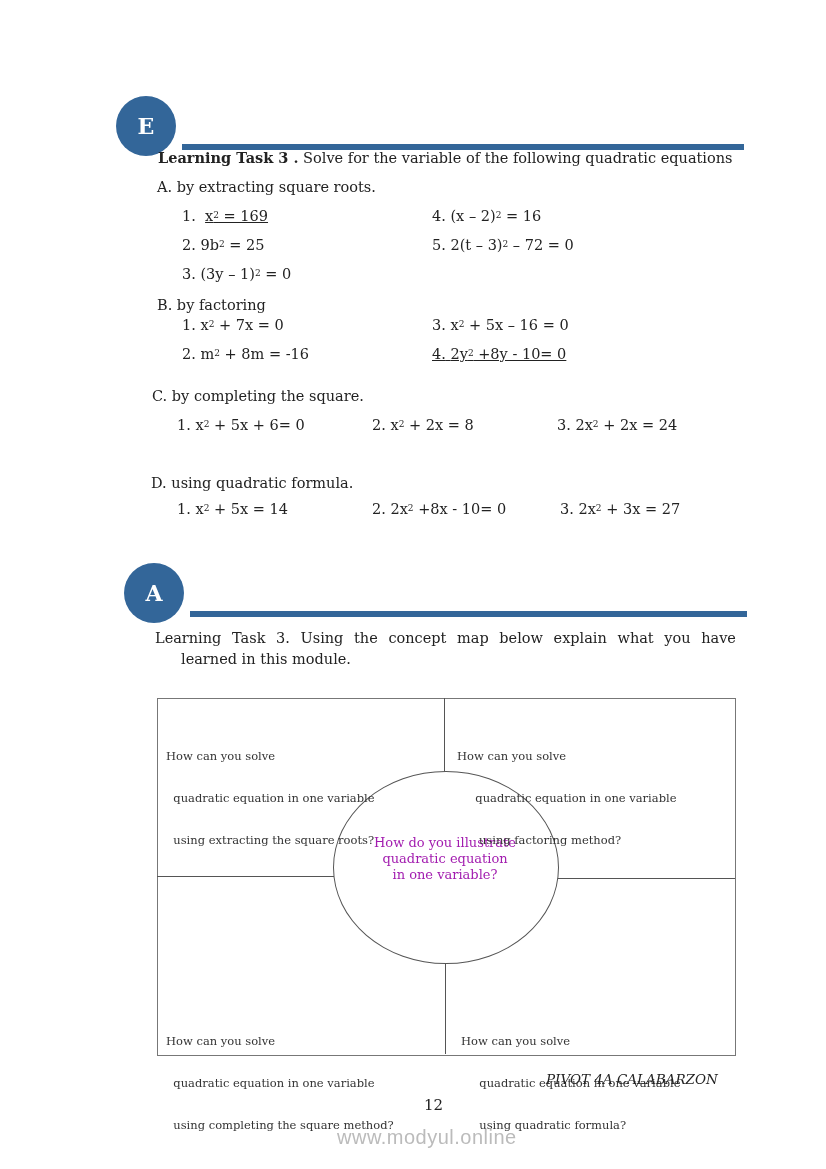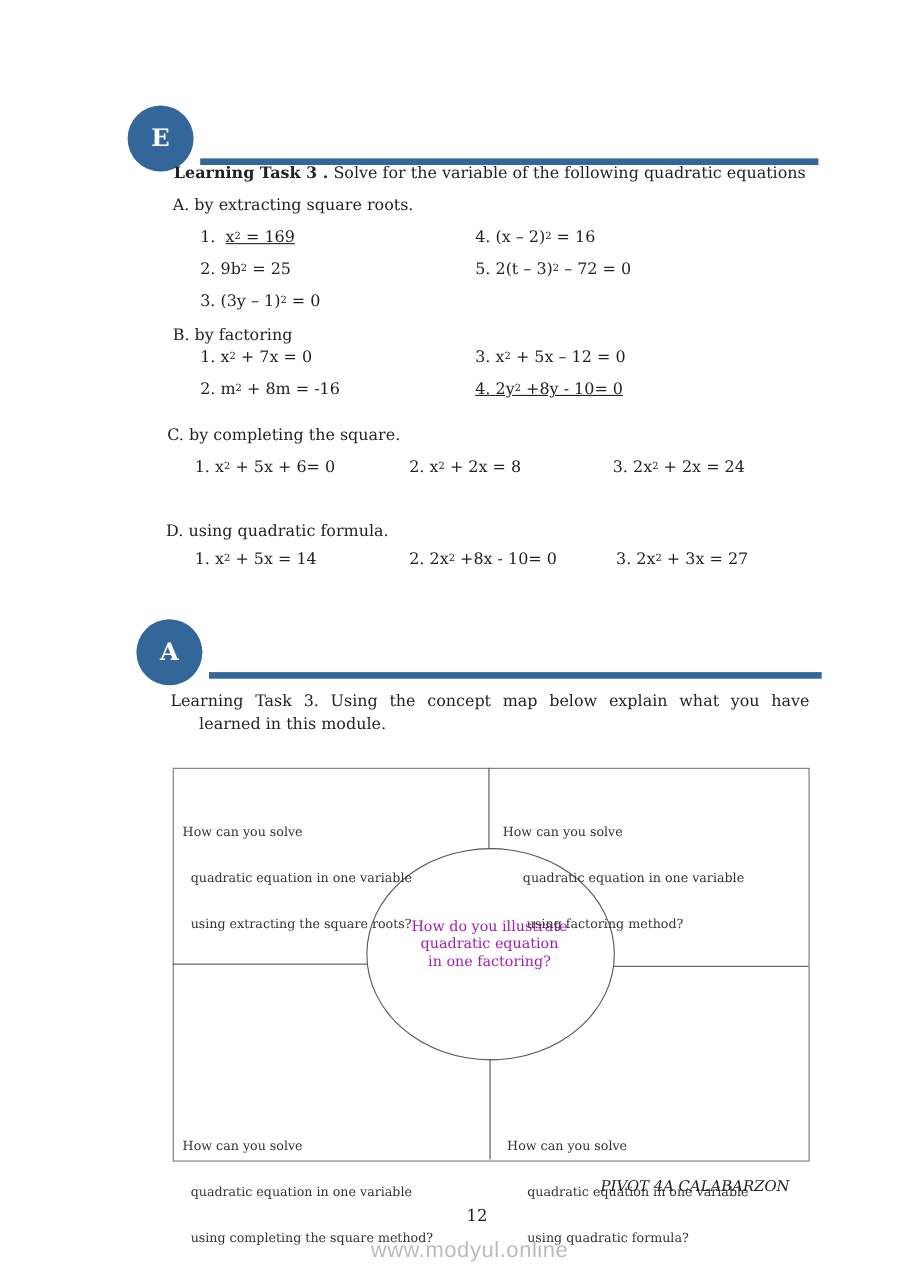--- a/index.html
+++ b/index.html
@@ -54,21 +54,21 @@
 </div>
 
 <div class="abs txt" style="left:157px;top:296px;">B. by factoring</div>
 <div class="abs txt" style="left:182px;top:316px;">
   <span>1.</span> <span><span>x</span><sup>2</sup><span> + 7x = 0</span></span>
 </div>
 <div class="abs txt" style="left:182px;top:345px;">
   <span>2.</span> <span><span>m</span><sup>2</sup><span> + 8m = -16</span></span>
 </div>
 <div class="abs txt" style="left:432px;top:316px;">
-  <span>3.</span> <span><span>x</span><sup>2</sup><span> + 5x – 12 = 0</span></span>
+  <span>3.</span> <span><span>x</span><sup>2</sup><span> + 5x – 16 = 0</span></span>
 </div>
 <div class="abs txt" style="left:432px;top:345px;text-decoration:underline;">
   <span>4.</span> <span><span>2y</span><sup>2</sup><span> +8y - 10= 0</span></span>
 </div>
 
 <div class="abs txt" style="left:152px;top:387px;">C. by completing the square.</div>
 <div class="abs txt" style="left:177px;top:416px;">
   <span>1.</span> <span><span>x</span><sup>2</sup><span> + 5x + 6= 0</span></span>
 </div>
 <div class="abs txt" style="left:372px;top:416px;">
@@ -112,21 +112,21 @@
 
 <div class="vline" style="left:444px;top:698px;height:74px;"></div>
 <div class="vline" style="left:445px;top:962px;height:92px;"></div>
 <div class="hline" style="left:157px;top:876px;width:178px;"></div>
 <div class="hline" style="left:556px;top:878px;width:179px;"></div>
 
 <div class="abs ellipse" style="left:333px;top:771px;width:224px;height:191px;"></div>
 <div class="abs center-q" style="left:340px;top:835px;width:210px;">
   <div>How do you illustrate</div>
   <div>quadratic equation</div>
-  <div>in one factoring?</div>
+  <div>in one variable?</div>
 </div>
 
 <div class="abs qtext" style="left:166px;top:721px;">
   <div>How can you solve</div>
   <div>  quadratic equation in one variable</div>
   <div>  using extracting the square roots?</div>
 </div>
 <div class="abs qtext" style="left:457px;top:721px;">
   <div>How can you solve</div>
   <div>     quadratic equation in one variable</div>

